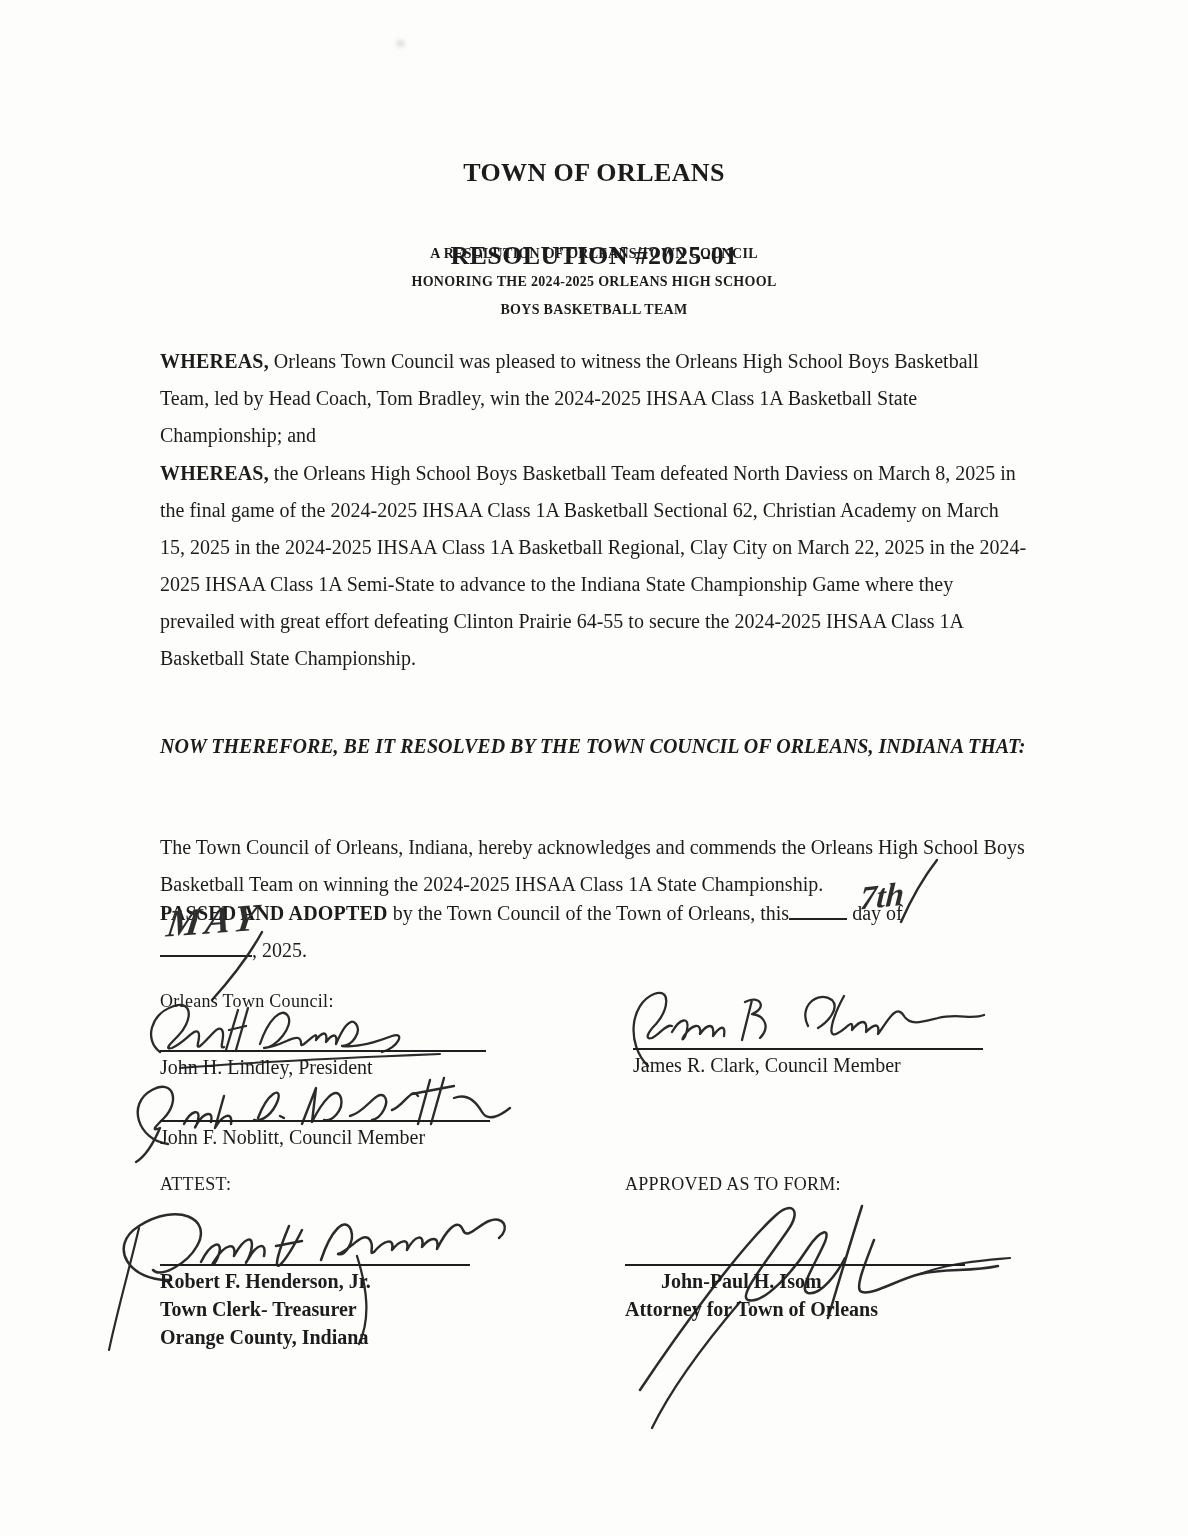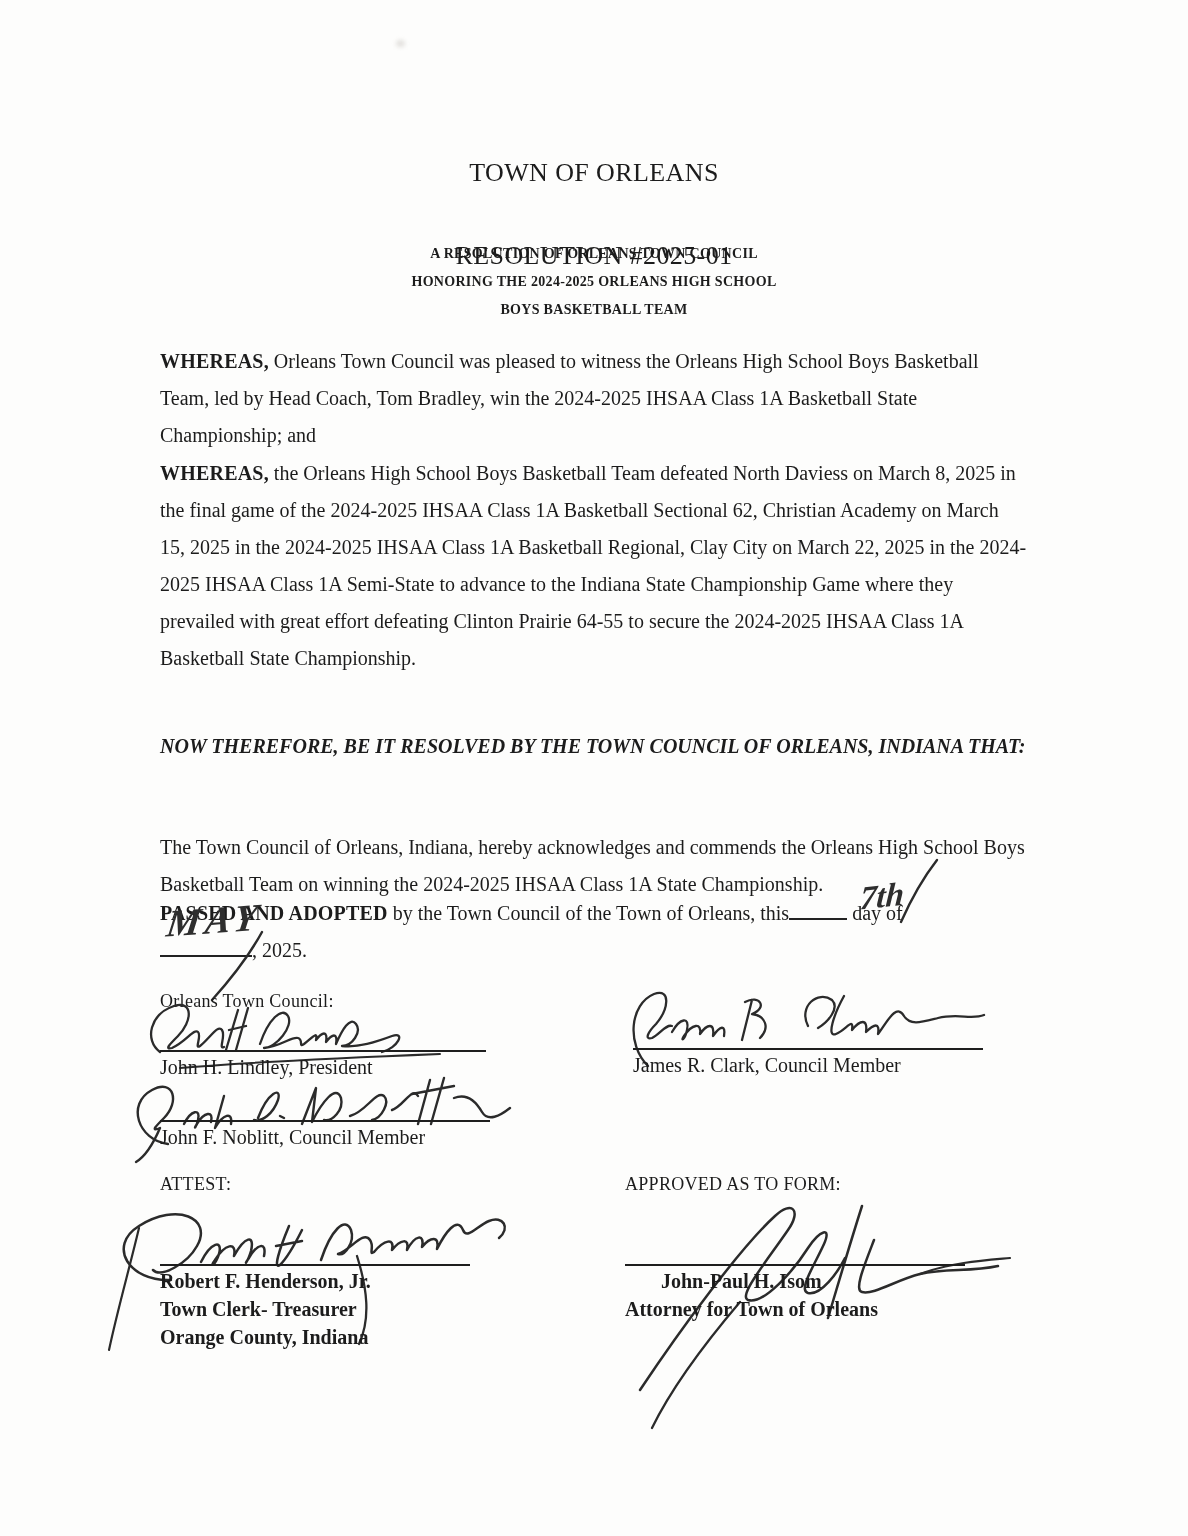--- a/index.html
+++ b/index.html
@@ -7,21 +7,21 @@
     position:relative;
     width:1188px;height:1536px;
     margin:0 auto;
     background:#fdfdfc;
     font-family:"Liberation Serif","DejaVu Serif",serif;
     color:#1c1c1c;
     overflow:hidden;
   }
   .abs{position:absolute;}
   .center{left:0;width:1188px;text-align:center;}
-  .title{font-weight:normal;font-size:26px;letter-spacing:.4px;}
+  .title{font-weight:bold;font-size:26px;letter-spacing:.4px;}
   .subtitle{font-weight:bold;font-size:14px;letter-spacing:.3px;}
   .body-par{
     left:160px;width:868px;
     font-size:20px;line-height:37px;
     margin:0;text-align:left;
   }
   .body-par b{letter-spacing:.2px;}
   .bold-par{font-weight:bold;}
   .blank{
     display:inline-block;

